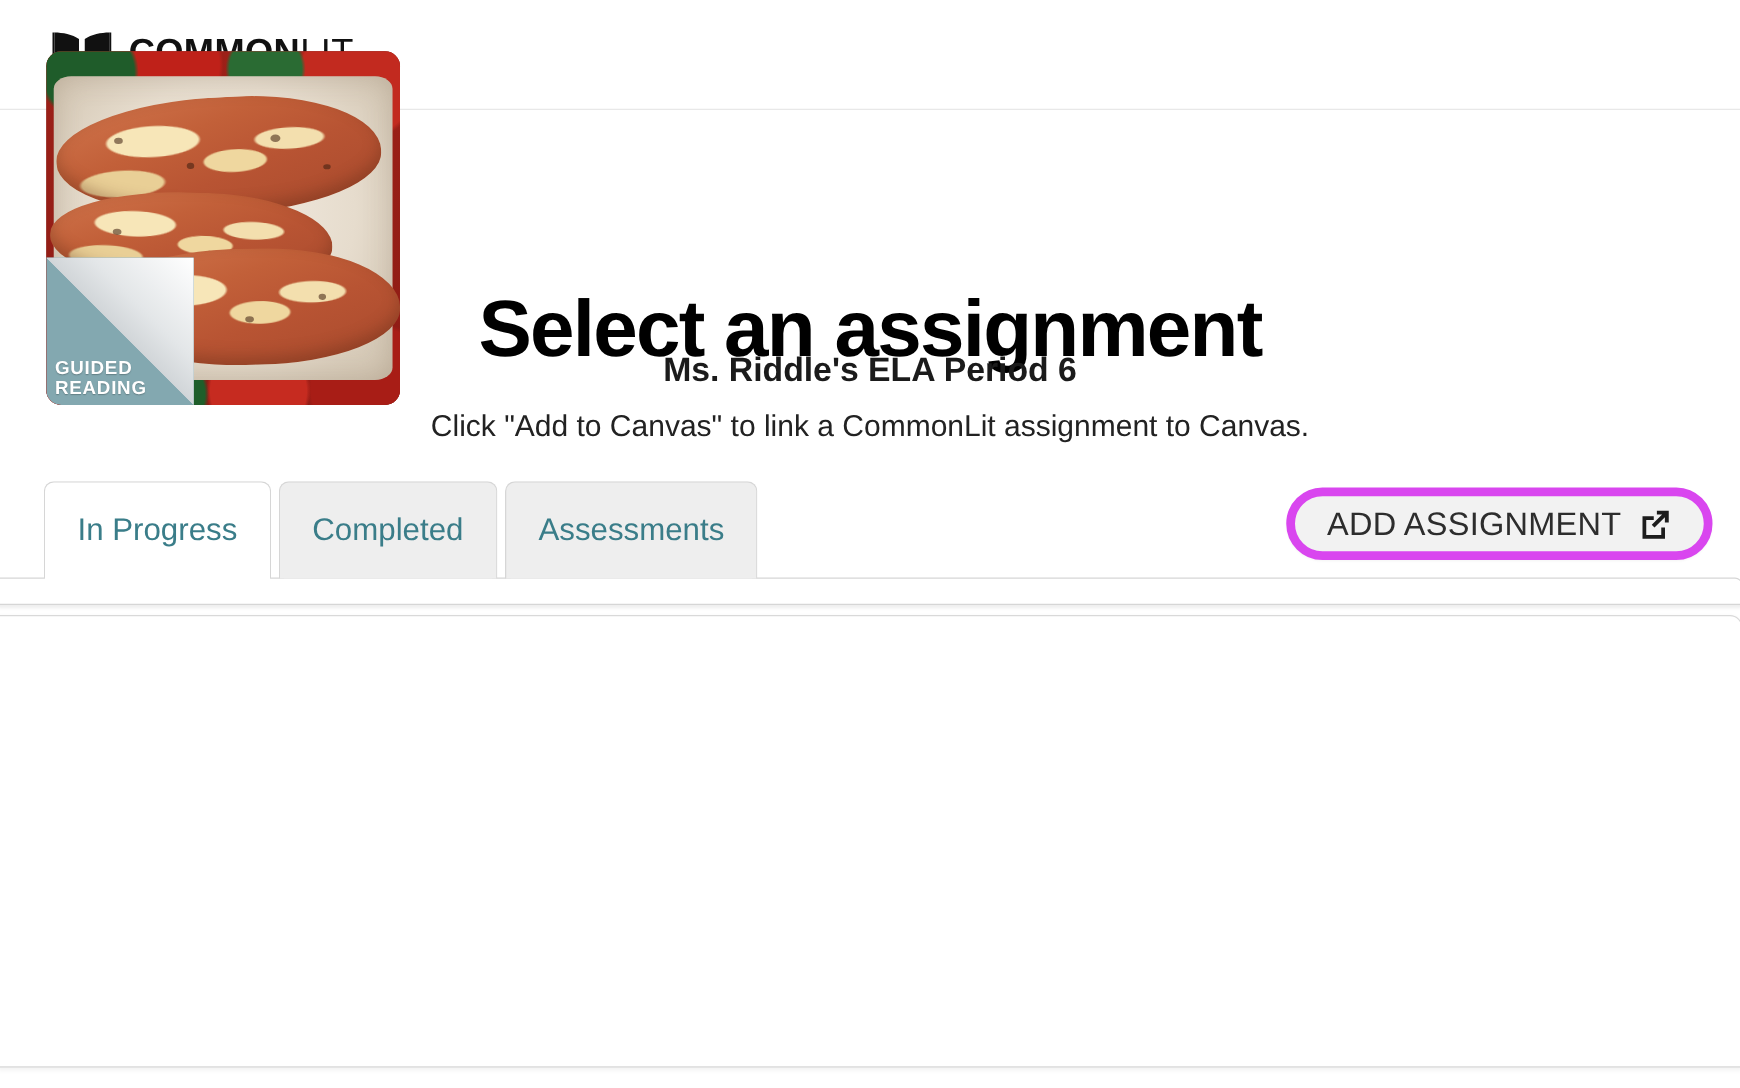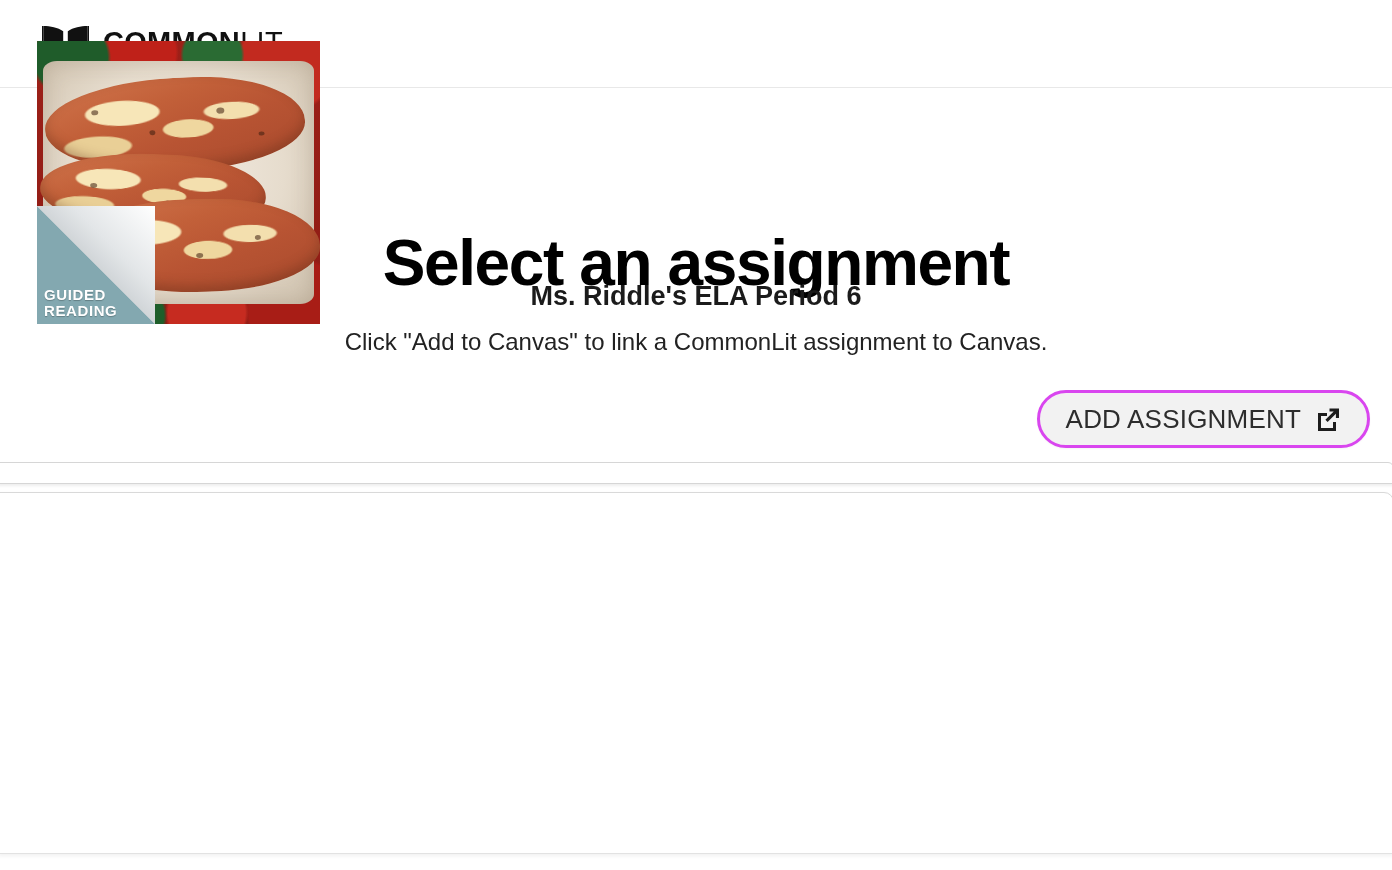--- a/index.html
+++ b/index.html
@@ -81,21 +81,21 @@
   .tab.active::after {
     content: ""; position: absolute;
     left: 0; right: 0; bottom: -2px; height: 3px;
     background: #ffffff;
   }
 
   .add-assignment-btn {
     position: absolute; right: 22px; top: 390px;
     height: 58px; padding: 0 26px;
     display: flex; align-items: center; gap: 14px;
-    border: 3px solid #d946ef; border-radius: 29px;
+    border: 7px solid #d946ef; border-radius: 29px;
     background: #f2f2f2; color: #2d2d2d;
     font-size: 26px; letter-spacing: 0.2px;
     cursor: pointer; white-space: nowrap;
     box-shadow: 0 1px 2px rgba(0,0,0,0.04);
   }
   .ext-icon { width: 26px; height: 26px; display: block; flex: none; }
 
   
   .tab-panel-bar {
     position: absolute; left: -2px; top: 462px;
@@ -123,20 +123,21 @@
     width: 1396px; height: 361px;
     border-bottom: 1px solid #e2e2e2;
   }
 
   
   .thumb {
     position: absolute; left: 37px; top: 41px;
     width: 283px; height: 283px;
     overflow: hidden;
     background: #8a2b22;
+    border-radius: 12px;
   }
   .thumb-photo { position: absolute; inset: 0; }
   .ph-cloth {
     position: absolute; inset: 0;
     background:
       radial-gradient(circle at 12% 6%, #1f5c2a 0 10%, transparent 11%),
       radial-gradient(circle at 35% 4%, #bf2119 0 12%, transparent 13%),
       radial-gradient(circle at 62% 5%, #2a6b33 0 9%, transparent 10%),
       radial-gradient(circle at 88% 8%, #c22a1f 0 13%, transparent 14%),
       radial-gradient(circle at 8% 94%, #b62018 0 14%, transparent 15%),
@@ -265,20 +266,31 @@
         <span class="b-strong">COMMON</span>
           <span class="b-light">LIT</span>
       </span>
     </div>
   </div>
 
   <h1 class="page-title">Select an assignment</h1>
   <div class="class-name">Ms. Riddle's ELA Period 6</div>
   <div class="instruction">Click "Add to Canvas" to link a CommonLit assignment to Canvas.</div>
 
+  <div class="tabs">
+    <div class="tab active">
+      <span>In Progress</span>
+    </div>
+    <div class="tab">
+      <span>Completed</span>
+    </div>
+    <div class="tab">
+      <span>Assessments</span>
+    </div>
+  </div>
 
   <div class="add-assignment-btn">
     <span>ADD ASSIGNMENT</span>
     <svg class="ext-icon" viewBox="0 0 26 26" aria-hidden="true">
       <path d="M3 7 h9 v3 H6 v12 h12 v-6 h3 v9 H3 Z" fill="#1d1d1d"></path>
       <path d="M14.5 2.5 H24 v9.5 h-3.1 V7.7 l-8.3 8.3 -2.2-2.2 8.3-8.3 H14.5 Z" fill="#1d1d1d"></path>
     </svg>
   </div>
 
   <div class="tab-panel-bar"></div>

